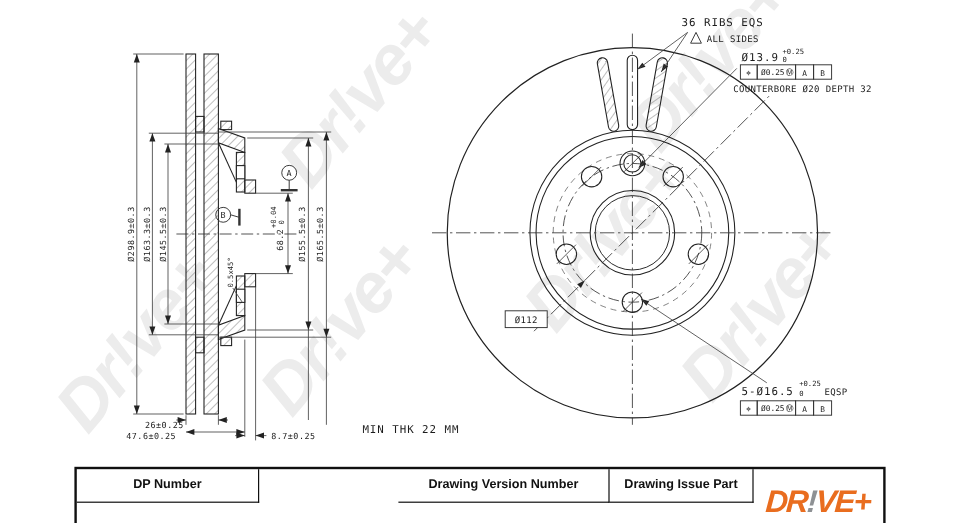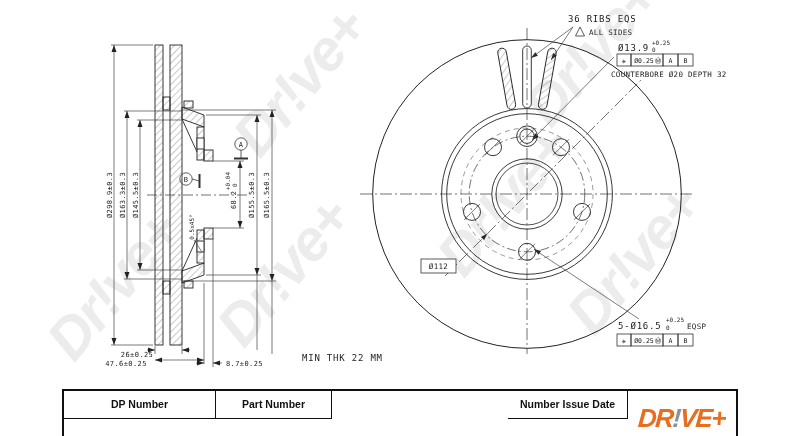--- a/index.html
+++ b/index.html
@@ -242,22 +242,22 @@
       <text class="ann2" text-anchor="middle" x="624" y="343.5">⌖</text>
       <text class="fcf" text-anchor="middle" x="644" y="342.5">Ø0.25</text>
       <text class="fcf" text-anchor="middle" x="658" y="342.5">Ⓜ</text>
       <text class="fcf" text-anchor="middle" x="670.5" y="343">A</text>
       <text class="fcf" text-anchor="middle" x="685.5" y="343">B</text>
     </g>
   </svg>
 
   <div class="tb">
     <div class="c hd" style="grid-column:1;grid-row:1">DP Number</div>
-    <div class="c hd" style="grid-column:2;grid-row:1">Part Number</div>
-    <div class="c hd" style="grid-column:4;grid-row:1">Number Issue Date</div>
+    <div class="c hd" style="grid-column:3;grid-row:1">Drawing Version Number</div>
+    <div class="c hd" style="grid-column:4;grid-row:1">Drawing Issue Part</div>
     <div class="c logo-cell">
       <div class="logo">
         <span class="lg-o">DR</span><span class="lg-g">!</span><span class="lg-o">VE+</span>
       </div>
     </div>
   </div>
 
 </div>
 
 </body></html>

